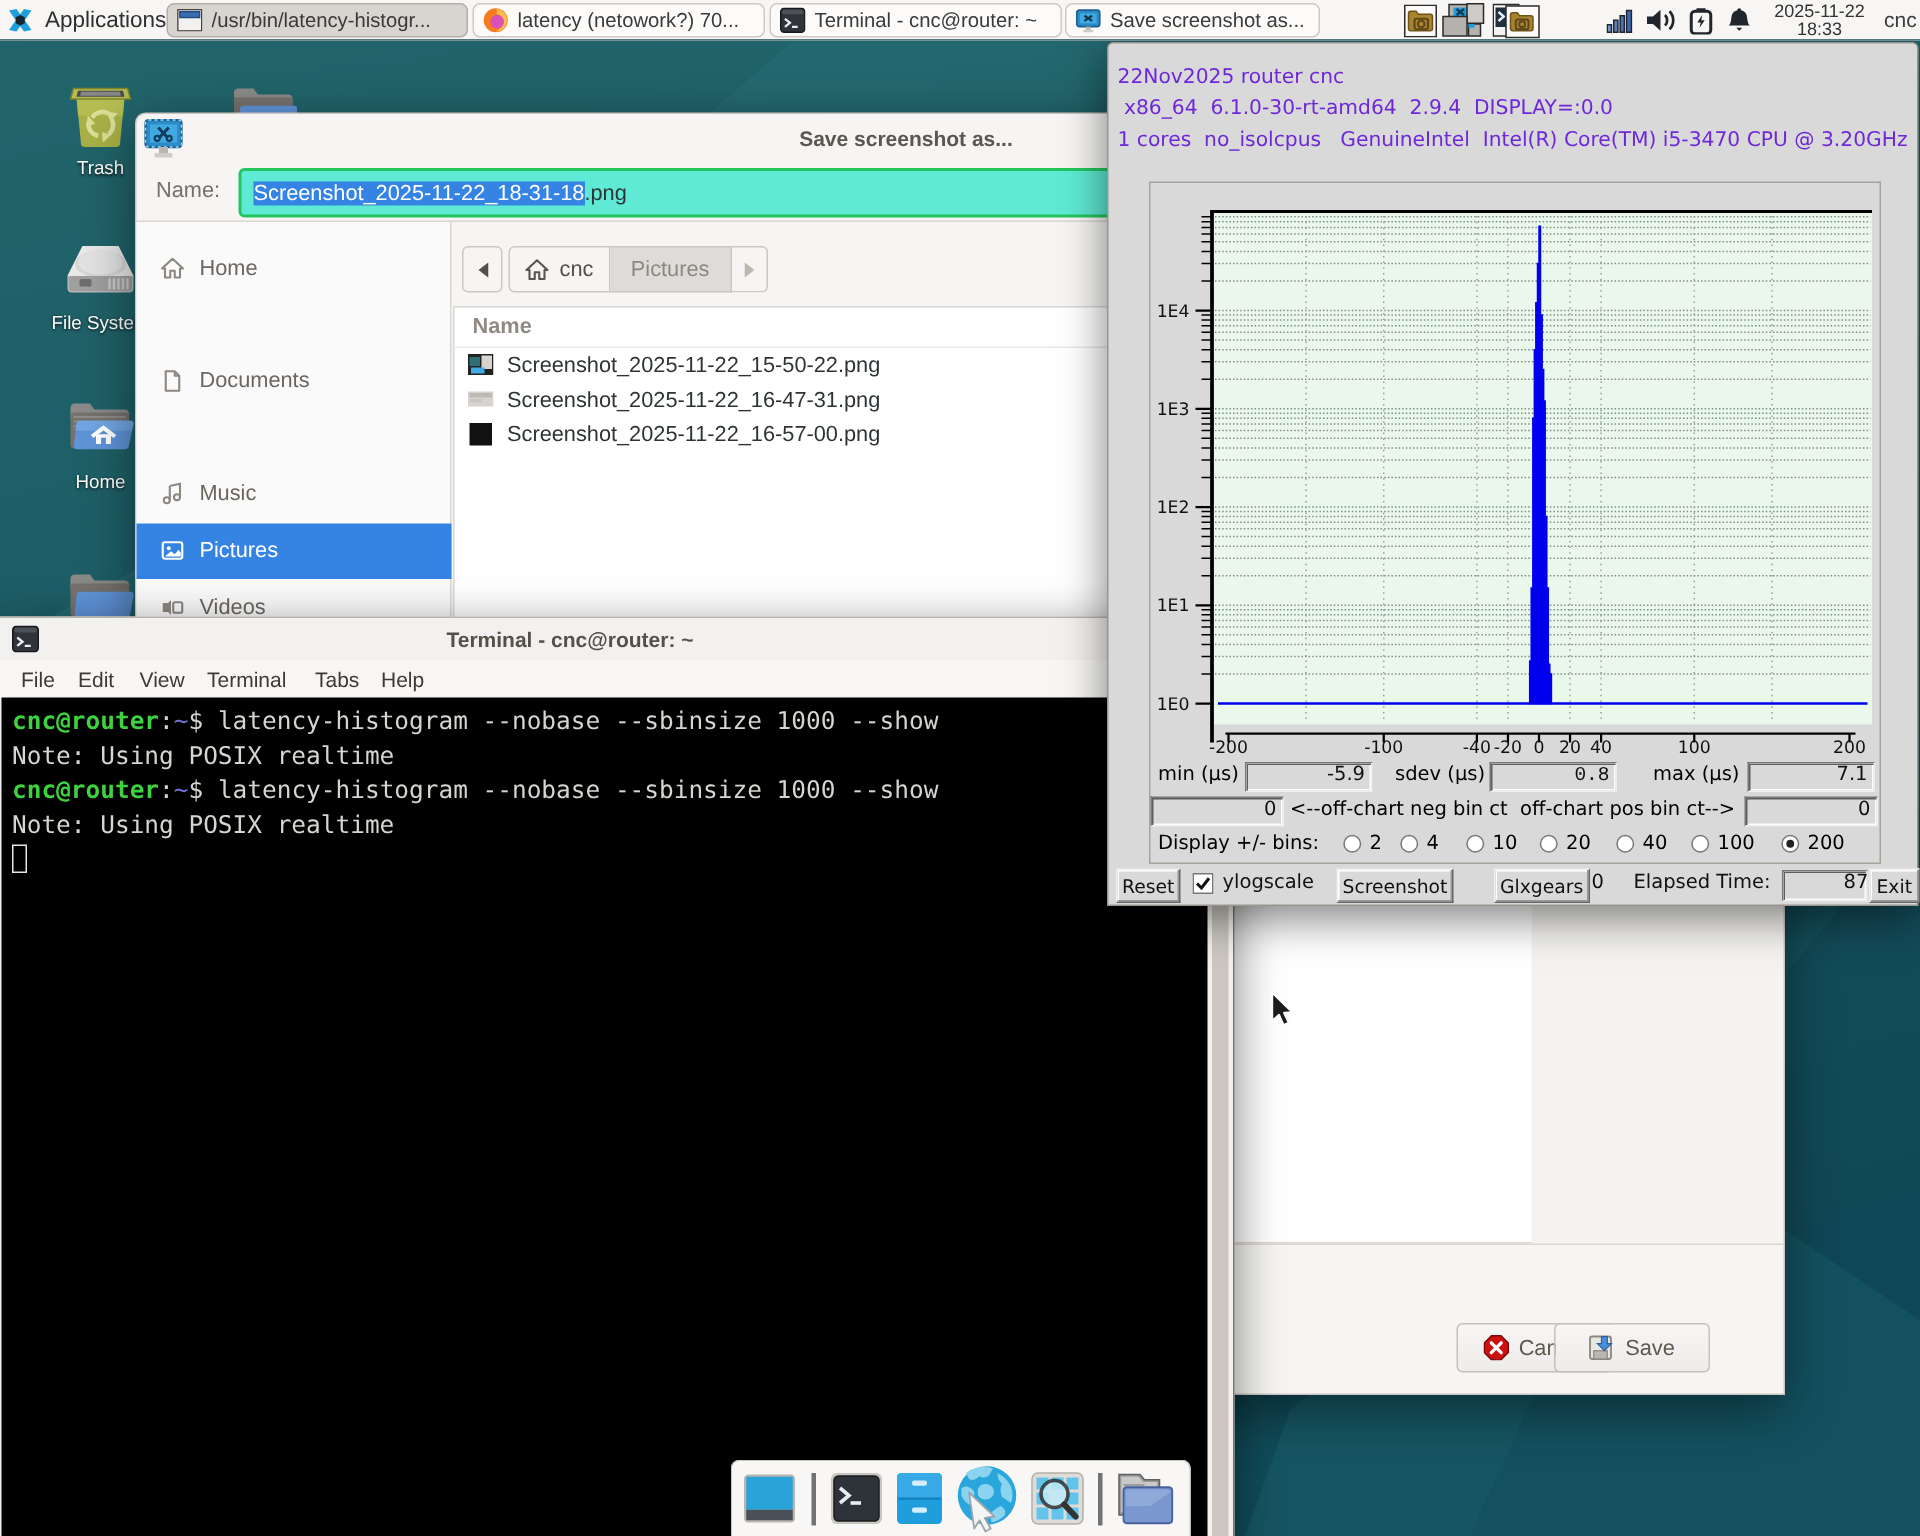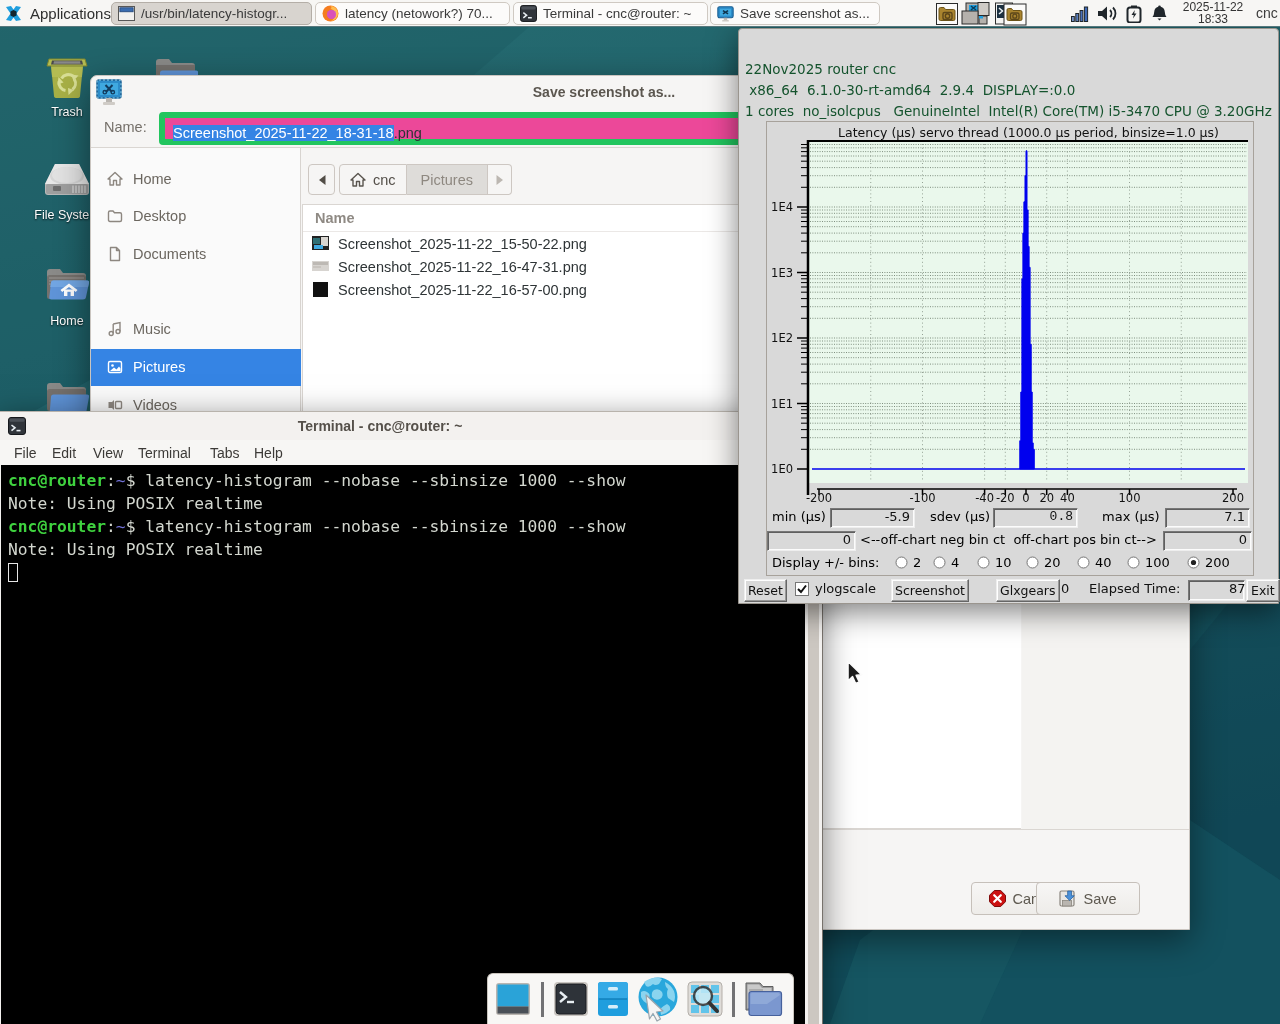--- a/index.html
+++ b/index.html
@@ -24,21 +24,21 @@
   .tray { position:absolute; top:2px; height:23px; display:flex; align-items:center; }
   #clock { position:absolute; top:2px; text-align:center; font-size:12px; line-height:11.5px; color:#333; }
   #host-label { position:absolute; top:5px; font-size:14px; color:#3c3c3c; }
 
   
   #dialog { left:90px; top:75px; width:1100px; height:855px; background:#f6f5f4; border:1px solid #cac5c0; border-radius:7px 7px 0 0; box-shadow:0 10px 34px rgba(0,0,0,.45); z-index:10; font-size:14.5px; color:#2e3436; }
   #dlg-header { position:absolute; left:0; top:0; right:0; height:34px; }
   #dlg-title { position:absolute; left:0; right:72px; top:8px; text-align:center; font-weight:bold; font-size:14px; color:#5b564f; }
   #dlg-name-row { position:absolute; left:0; top:34px; right:0; height:37px; }
   #dlg-name-label { position:absolute; left:13px; top:9px; color:#75706a;text-align:center; }
-  #dlg-entry { position:absolute; left:68px; top:2px; width:1019px; height:33px; background:#ec4899; border:6px solid #22c55e; border-radius:4px; font-size:14.5px; line-height:31px; padding-left:8px; white-space:nowrap; }
+  #dlg-entry { position:absolute; left:68px; top:2px; width:1019px; height:33px; background:#5eead4; border:2px solid #22c55e; border-radius:4px; font-size:14.5px; line-height:31px; padding-left:8px; white-space:nowrap; }
   #dlg-entry .sel { background:#3584e4; color:#fff; }
   #dlg-body { position:absolute; left:0; top:71px; right:0; bottom:100px; border-top:1px solid #dad6d2; }
   #sidebar { position:absolute; left:0; top:0; width:210px; bottom:0; background:#fafafa; border-right:1px solid #d8d4d0; }
   .side-item { position:absolute; left:0; width:210px; height:37px; display:flex; align-items:center; gap:10px; padding-left:16px; color:#6b665f; }
   .side-item svg { flex:0 0 auto; }
   .side-item.selected { background:#3584e4; color:#fff; }
   #dlg-main { position:absolute; left:211px; top:0; right:0; bottom:0; }
   #breadcrumb { position:absolute; left:6px; top:16px; height:31px; display:flex; }
   .bc-btn { height:31px; border:1px solid #cdc7c2; background:#f6f5f4; display:flex; align-items:center; justify-content:center; color:#544f49; }
   #bc-back { width:27px; border-radius:4px; margin-right:4px; }
@@ -64,21 +64,21 @@
   #term-scroll .thumb { position:absolute; left:3px; right:3px; top:3px; height:952px; background:#ccc7c1; border-radius:5px; }
   .p-user { color:#3fd23f; font-weight:bold; }
   .p-path { color:#7272d8; }
   #term-cursor { display:inline-block; width:10px; height:19px; border:1.5px solid #e6e6e6; vertical-align:-4px; }
 
   
   #histwin { left:738px; top:28px; width:541px; height:576px; background:#d9d9d9; border:1px solid #9a958e; border-radius:4px 4px 0 0; box-shadow:0 8px 30px rgba(0,0,0,.5); z-index:30; font-family:"DejaVu Sans",sans-serif; }
   #hist-title { position:absolute; left:0; top:0; right:0; height:28px; background:linear-gradient(#e0ddd9,#d5d2cd); border-bottom:1px solid #b5b0a9; border-radius:4px 4px 0 0; }
   #hist-title .htext { position:absolute; left:100px; right:147px; top:6px; text-align:center; font-weight:bold; font-size:14px; color:#3a3733; font-family:"Liberation Sans",sans-serif; white-space:nowrap; }
   .wbtn { position:absolute; top:0; width:24px; height:28px; display:flex; align-items:center; justify-content:center; color:#2f2d2b; }
-  #hist-info { position:absolute; left:6px; top:30px; font-size:13.5px; color:#14532d; }
+  #hist-info { position:absolute; left:6px; top:12px; font-size:13.5px; color:#6d28d9; }
   #hist-info div { white-space:pre; line-height:21px; }
   #chart-frame { position:absolute; left:27px; top:92px; width:488px; height:455px; background:#d9d9d9; border:1px solid #a7a29b; }
   #chart-title { position:absolute; left:42px; top:3px; width:439px; text-align:center; font-size:12.5px; color:#111; }
   #hist-bottom { position:absolute; left:0px; top:550px; width:541px; height:26px; font-size:13px; color:#111; }
   .tk-btn { position:absolute; top:0; height:23px; background:#d9d9d9; border:1px solid #888; border-top-color:#eee; border-left-color:#eee; border-right-color:#666; border-bottom-color:#666; box-shadow:inset -1px -1px 0 #999, inset 1px 1px 0 #fff; padding:0 3px; font-size:12.5px; color:#111; display:flex; align-items:center; font-family:"DejaVu Sans",sans-serif; }
   .tk-entry { position:absolute; background:#d9d9d9; border:1px solid #777; border-bottom-color:#eee; border-right-color:#eee; box-shadow:inset 1px 1px 0 #5f5f5f, inset -1px -1px 0 #fcfcfc; text-align:right; padding-right:4px; font-size:13px; color:#111;padding-left:40px; }
 
   
   #dock { left:487px; top:973px; width:307px; height:51px; background:#f8f7f5; border:1px solid #c9c4bd; border-bottom:none; border-radius:6px 6px 0 0; display:flex; align-items:center; padding:0 5px; gap:6px; z-index:40; }
   .dock-sep { flex:0 0 3px; height:35px; background:#727274; margin:0 2px; }
@@ -320,26 +320,20 @@
     <div id="dlg-name-label">Name:</div>
     <div id="dlg-entry"><span class="sel">Screenshot_2025-11-22_18-31-18</span><span>.png</span></div>
   </div>
   <div id="dlg-body">
     <div id="sidebar">
         <div class="side-item" style="top: 12px;">
           <svg width="16" height="16" viewBox="0 0 16 16">
             <path d="M8 1.5 L15 8 L13 8 L13 14 L9.5 14 L9.5 9.5 L6.5 9.5 L6.5 14 L3 14 L3 8 L1 8 Z" fill="none" stroke="#8d8780" stroke-width="1.4" stroke-linejoin="round"></path>
           </svg>
           <span>Home</span>
-        </div>
-        <div class="side-item" style="top: 49.7px;">
-          <svg width="16" height="16" viewBox="0 0 16 16">
-            <path d="M1.5 4.5 Q1.5 3 3 3 L6 3 L7.5 4.8 L13 4.8 Q14.5 4.8 14.5 6.3 L14.5 12 Q14.5 13.5 13 13.5 L3 13.5 Q1.5 13.5 1.5 12 Z" fill="none" stroke="#8d8780" stroke-width="1.4"></path>
-          </svg>
-          <span>Desktop</span>
         </div>
         <div class="side-item" style="top: 87.4px;">
           <svg width="16" height="16" viewBox="0 0 16 16">
             <path d="M3.5 1.5 L9.5 1.5 L12.5 4.5 L12.5 14.5 L3.5 14.5 Z M9.5 1.5 L9.5 4.5 L12.5 4.5" fill="none" stroke="#8d8780" stroke-width="1.4" stroke-linejoin="round"></path>
           </svg>
           <span>Documents</span>
         </div>
         <div class="side-item" style="top: 162.8px;">
           <svg width="16" height="16" viewBox="0 0 16 16">
             <path d="M6.2 3 L13 1.5 L13 10.5 M6.2 3 L6.2 12.5" fill="none" stroke="#8d8780" stroke-width="1.4"></path>
@@ -461,21 +455,20 @@
     </div>
 </div>
 
 <div id="histwin" class="abs">
   <div id="hist-info">
     <div>22Nov2025 router cnc</div>
     <div> x86_64  6.1.0-30-rt-amd64  2.9.4  DISPLAY=:0.0</div>
     <div>1 cores  no_isolcpus   GenuineIntel  Intel(R) Core(TM) i5-3470 CPU @ 3.20GHz</div>
   </div>
   <div id="chart-frame">
-    <div id="chart-title">Latency (µs) servo thread (1000.0 µs period, binsize=1.0 µs)</div>
     <svg id="chart-svg" class="abs" style="left:0;top:0;" width="486" height="390" viewBox="0 0 486 390">
         <rect x="42" y="20" width="439" height="341" fill="#eaf8ec"></rect>
         <line x1="43" y1="327.3" x2="480" y2="327.3" stroke="#7f8f7f" stroke-width="1" stroke-dasharray="1 1.4"></line>
         <line x1="43" y1="315.7" x2="480" y2="315.7" stroke="#7f8f7f" stroke-width="1" stroke-dasharray="1 1.4"></line>
         <line x1="43" y1="307.6" x2="480" y2="307.6" stroke="#7f8f7f" stroke-width="1" stroke-dasharray="1 1.4"></line>
         <line x1="43" y1="301.2" x2="480" y2="301.2" stroke="#7f8f7f" stroke-width="1" stroke-dasharray="1 1.4"></line>
         <line x1="43" y1="296.0" x2="480" y2="296.0" stroke="#7f8f7f" stroke-width="1" stroke-dasharray="1 1.4"></line>
         <line x1="43" y1="291.6" x2="480" y2="291.6" stroke="#7f8f7f" stroke-width="1" stroke-dasharray="1 1.4"></line>
         <line x1="43" y1="287.8" x2="480" y2="287.8" stroke="#7f8f7f" stroke-width="1" stroke-dasharray="1 1.4"></line>
         <line x1="43" y1="284.5" x2="480" y2="284.5" stroke="#7f8f7f" stroke-width="1" stroke-dasharray="1 1.4"></line>

